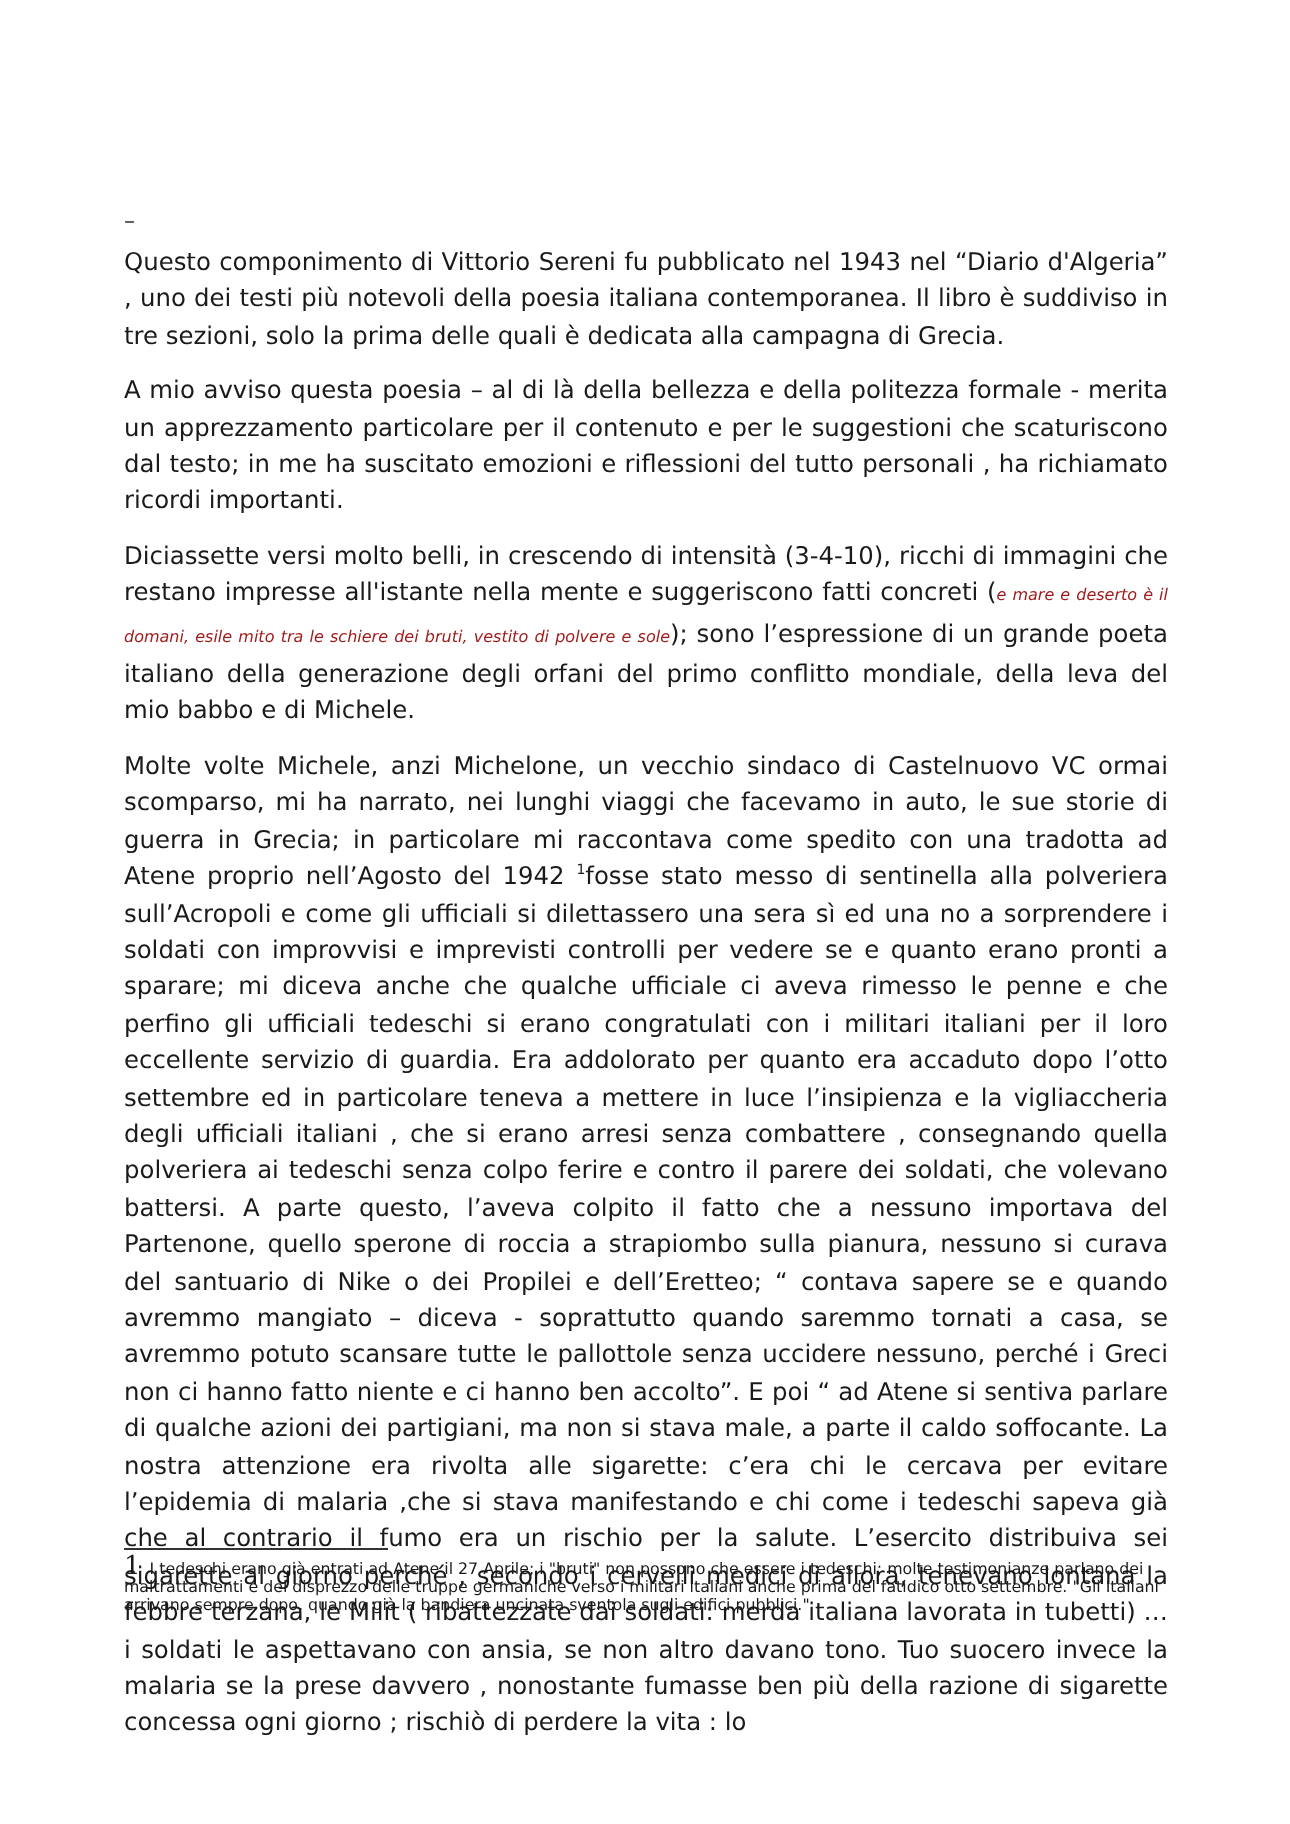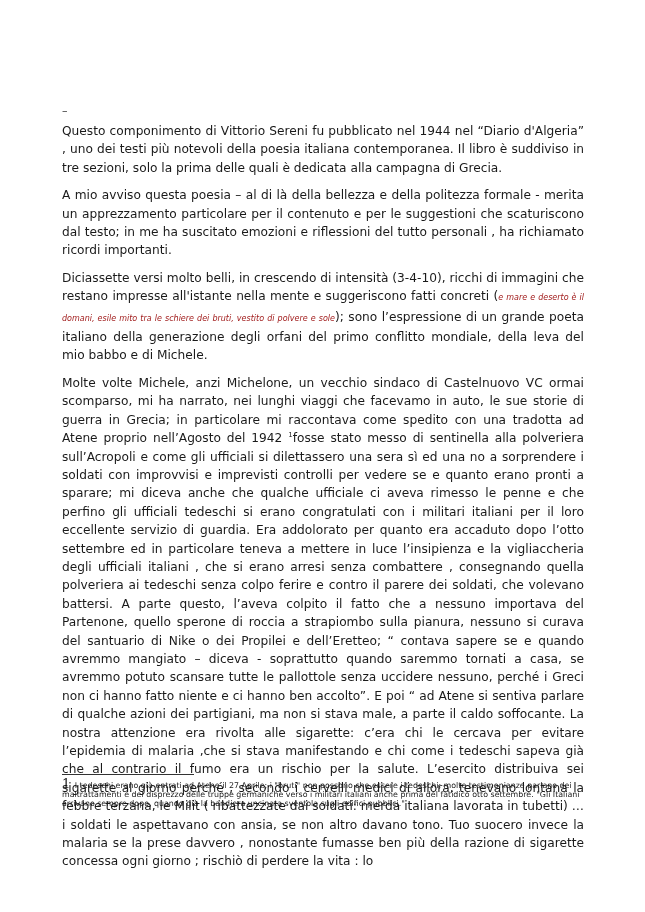--- a/index.html
+++ b/index.html
@@ -24,21 +24,21 @@
   }
   .fn-num { font-family: "DejaVu Serif", serif; font-size: 13px; margin-right: 2px; }
 </style>
 </head>
 <body>
 
 <div class="page">
   <div class="content">
     <div class="dash">–</div>
 
-    <p>Questo  componimento di Vittorio Sereni fu pubblicato  nel 1944 nel  “Diario d'Algeria” , uno dei testi più notevoli  della poesia italiana contemporanea. Il libro è suddiviso in tre sezioni,  solo la prima delle quali è dedicata alla   campagna di Grecia.</p>
+    <p>Questo  componimento di Vittorio Sereni fu pubblicato  nel 1943 nel  “Diario d'Algeria” , uno dei testi più notevoli  della poesia italiana contemporanea. Il libro è suddiviso in tre sezioni,  solo la prima delle quali è dedicata alla   campagna di Grecia.</p>
 
     <p>A mio avviso questa poesia – al di là della bellezza e della politezza formale - merita un apprezzamento particolare per il  contenuto  e  per le suggestioni che scaturiscono dal testo;    in me    ha  suscitato  emozioni e riflessioni del tutto personali , ha richiamato ricordi importanti.</p>
 
     <p><span>Diciassette  versi molto belli, in crescendo di intensità (3-4-10), ricchi di immagini che restano impresse all'istante nella mente e suggeriscono   fatti concreti  (</span><span class="red-quote">e mare e deserto è il domani, esile mito tra le schiere dei bruti,  vestito di polvere e sole</span><span>);  sono l’espressione  di un grande poeta italiano della generazione  degli orfani del primo conflitto mondiale, della leva del mio babbo  e di Michele.</span></p>
 
     <p><span>Molte volte Michele, anzi Michelone, un vecchio sindaco di Castelnuovo VC ormai scomparso,   mi ha narrato, nei lunghi viaggi che facevamo in auto,  le sue storie di guerra in Grecia; in particolare mi raccontava come spedito con una tradotta ad Atene proprio nell’Agosto del 1942 </span><sup>1</sup><span>fosse stato messo di sentinella alla polveriera sull’Acropoli e come gli ufficiali si dilettassero una sera sì ed una no a sorprendere i soldati con improvvisi e imprevisti controlli per vedere se e quanto erano pronti a sparare; mi diceva anche che qualche ufficiale ci aveva rimesso le penne  e che perfino gli ufficiali  tedeschi si erano congratulati con i militari  italiani per il loro eccellente servizio di guardia. Era addolorato per quanto era accaduto dopo l’otto settembre ed in particolare teneva a mettere in luce l’insipienza e la vigliaccheria degli ufficiali italiani , che si erano arresi senza combattere , consegnando quella polveriera ai tedeschi senza colpo ferire e contro il parere dei soldati, che volevano battersi. A parte questo, l’aveva colpito il fatto che a nessuno importava del Partenone, quello sperone di roccia a strapiombo sulla pianura, nessuno si curava del santuario di Nike o dei Propilei e dell’Eretteo; “ contava sapere se e quando avremmo mangiato – diceva - soprattutto quando saremmo tornati a casa, se avremmo potuto scansare tutte le pallottole senza uccidere nessuno, perché i Greci non ci hanno fatto niente e ci hanno ben accolto”. E poi “ ad Atene si sentiva parlare di qualche azioni dei partigiani, ma non si stava male, a parte il caldo soffocante. La nostra attenzione   era rivolta  alle sigarette: c’era chi le cercava per evitare l’epidemia di malaria ,che si stava manifestando e chi come i tedeschi sapeva già che al contrario il fumo era un rischio per la salute. L’esercito distribuiva sei sigarette al giorno perché , secondo i cervelli medici di allora, tenevano lontana la febbre terzana, le Milit ( ribattezzate dai soldati: merda italiana lavorata in tubetti) … i soldati le aspettavano con ansia, se non altro davano tono. Tuo suocero invece  la malaria se la prese davvero , nonostante fumasse ben più della razione di sigarette concessa ogni giorno ; rischiò di perdere la vita  : lo</span></p>
   </div>
 
   <div class="footnote-rule"></div>
   <div class="footnote"><span class="fn-num">1</span><span> I tedeschi erano già entrati ad Atene il 27 Aprile; i "bruti"  non possono che essere i tedeschi; molte testimonianze parlano dei maltrattamenti e del disprezzo delle truppe germaniche verso i militari italiani anche prima del fatidico otto settembre.  "Gli Italiani   arrivano   sempre dopo, quando già la bandiera uncinata sventola sugli edifici pubblici."</span></div>

